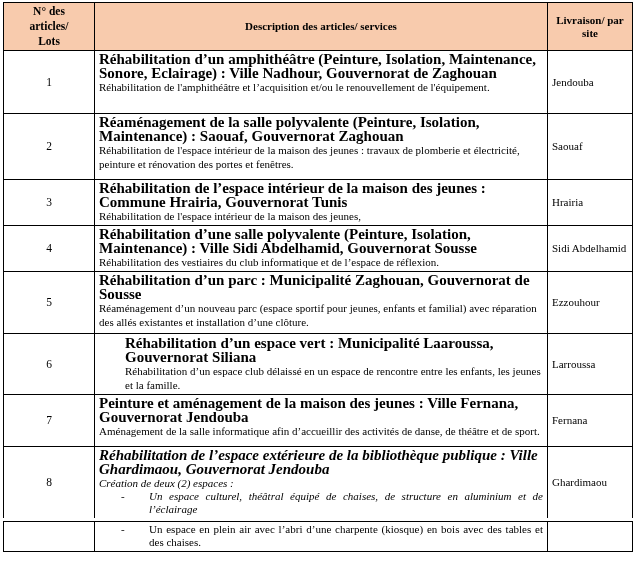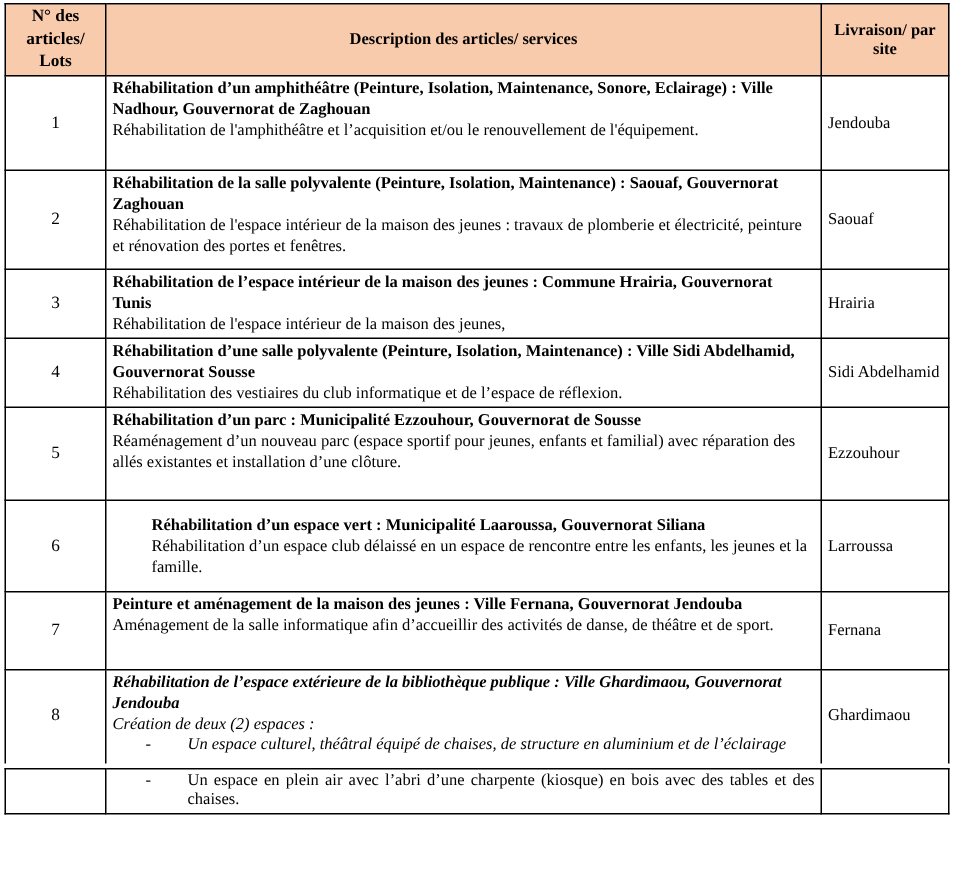--- a/index.html
+++ b/index.html
@@ -1,27 +1,27 @@
 <!DOCTYPE html>
 <html><head>
 <meta charset="utf-8">
 <style>
   html, body { margin:0; padding:0; background:#ffffff; }
   body { width:636px; height:580px; position:relative; overflow:hidden;
          font-family:"Liberation Serif", "DejaVu Serif", serif; color:#000; }
   table { border-collapse:collapse; position:absolute; left:3px; top:2px; width:630px; table-layout:fixed; }
   td, th { border:1.3px solid #000; vertical-align:middle; padding:2px 4px; font-size:11px; line-height:13px; }
   th { background:#f8cbad; font-weight:bold; }
-  th.c1 { width:54px; text-align:center; font-size:11.5px; line-height:15px; padding:1px 6px; }
+  th.c1 { width:54px; text-align:center; font-size:11.5px; line-height:15px; padding:1px 18px; }
   th.c2 { text-align:center; }
   th.c3 { width:76px; text-align:center; line-height:13px; }
   td.num { text-align:center; font-size:11.5px; }
   td.desc { vertical-align:top; padding-top:1px; }
   td.site { font-size:11px; }
-  .t { font-weight:bold; font-size:11px; line-height:14px; }
+  .t { font-weight:bold; font-size:15px; line-height:14px; }
   .d { line-height:14px; }
   .dash { display:flex; padding-left:22px; text-align:justify; line-height:13px; }
   .dash .m { width:28px; flex:none; }
   .dash .x { flex:1; text-align:justify; }
   tr.gap td { border:none; height:3px; padding:0; }
   tr.cont td { border-top:1.3px solid #000; }
   .r1 { height:63px; } .r2 { height:66px; } .r3 { height:46px; }
   .r4 { height:42px; } .r5 { height:62px; } .r6 { height:61px; }
   .r7 { height:52px; } .r8 { height:62px; } .r9 { height:28px; }
 </style>
@@ -41,21 +41,21 @@
       <td class="num">1</td>
       <td class="desc">
         <div class="t">Réhabilitation d’un amphithéâtre (Peinture, Isolation, Maintenance, Sonore, Eclairage) : Ville Nadhour, Gouvernorat de Zaghouan</div>
         <div class="d">Réhabilitation  de l'amphithéâtre  et l’acquisition et/ou le renouvellement  de l'équipement.</div>
       </td>
       <td class="site">Jendouba</td>
     </tr>
     <tr class="r2">
       <td class="num">2</td>
       <td class="desc">
-        <div class="t">Réhabilitation de la salle polyvalente (Peinture, Isolation, Maintenance) : Saouaf, Gouvernorat Zaghouan</div>
+        <div class="t">Réaménagement de la salle polyvalente (Peinture, Isolation, Maintenance) : Saouaf, Gouvernorat Zaghouan</div>
         <div class="d">Réhabilitation  de l'espace intérieur de la maison des jeunes : travaux de plomberie et électricité, peinture et rénovation des portes et fenêtres.</div>
       </td>
       <td class="site">Saouaf</td>
     </tr>
     <tr class="r3">
       <td class="num">3</td>
       <td class="desc">
         <div class="t">Réhabilitation de l’espace intérieur de la maison des jeunes : Commune Hrairia, Gouvernorat Tunis</div>
         <div class="d">Réhabilitation  de l'espace intérieur de la maison des jeunes,</div>
       </td>
@@ -65,21 +65,21 @@
       <td class="num">4</td>
       <td class="desc">
         <div class="t">Réhabilitation d’une salle polyvalente (Peinture, Isolation, Maintenance) : Ville Sidi Abdelhamid, Gouvernorat Sousse</div>
         <div class="d">Réhabilitation  des vestiaires du club informatique et de l’espace de réflexion.</div>
       </td>
       <td class="site">Sidi Abdelhamid</td>
     </tr>
     <tr class="r5">
       <td class="num">5</td>
       <td class="desc">
-        <div class="t">Réhabilitation d’un parc : Municipalité Ezzouhour, Gouvernorat de Sousse</div>
+        <div class="t">Réhabilitation d’un parc : Municipalité Zaghouan, Gouvernorat de Sousse</div>
         <div class="d">Réaménagement  d’un nouveau parc (espace sportif pour jeunes, enfants et familial) avec réparation des allés existantes et installation d’une clôture.</div>
       </td>
       <td class="site">Ezzouhour</td>
     </tr>
     <tr class="r6">
       <td class="num">6</td>
       <td class="desc" style="vertical-align:middle;padding-left:30px;">
         <div class="t">Réhabilitation d’un espace vert : Municipalité Laaroussa, Gouvernorat Siliana</div>
         <div class="d">Réhabilitation  d’un espace club délaissé en un espace de rencontre entre les enfants, les jeunes et la famille.</div>
       </td>

